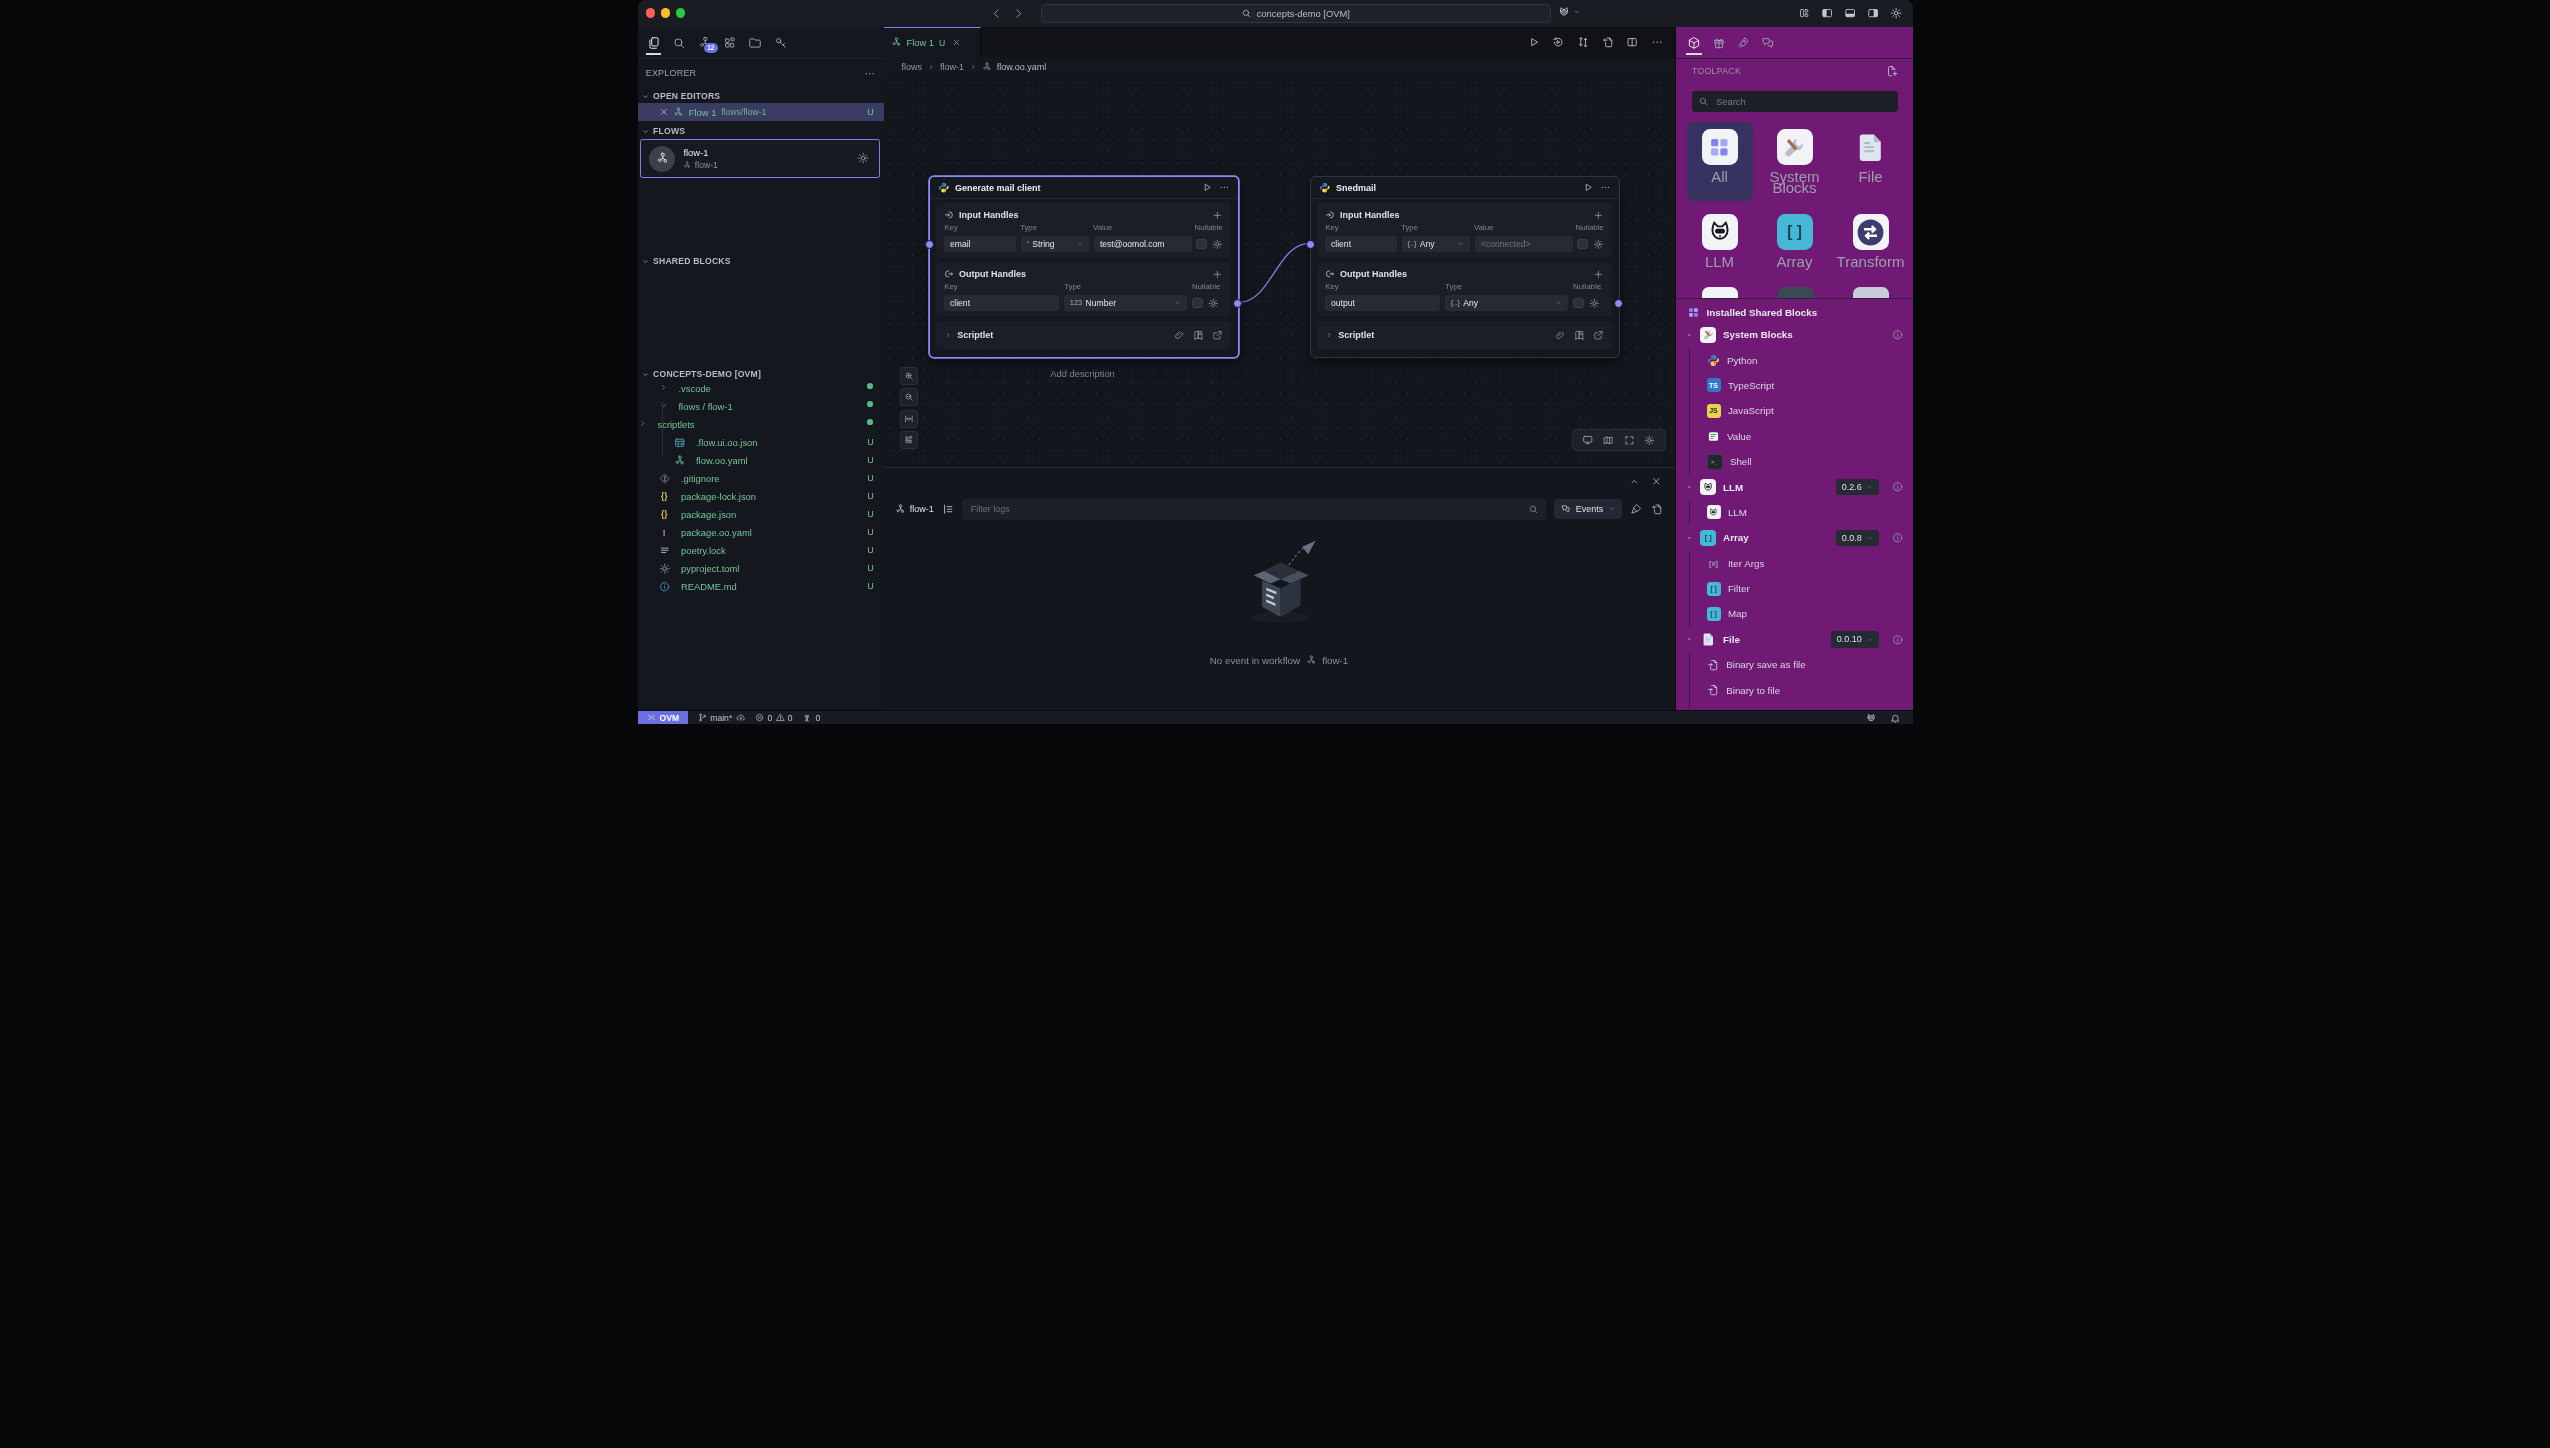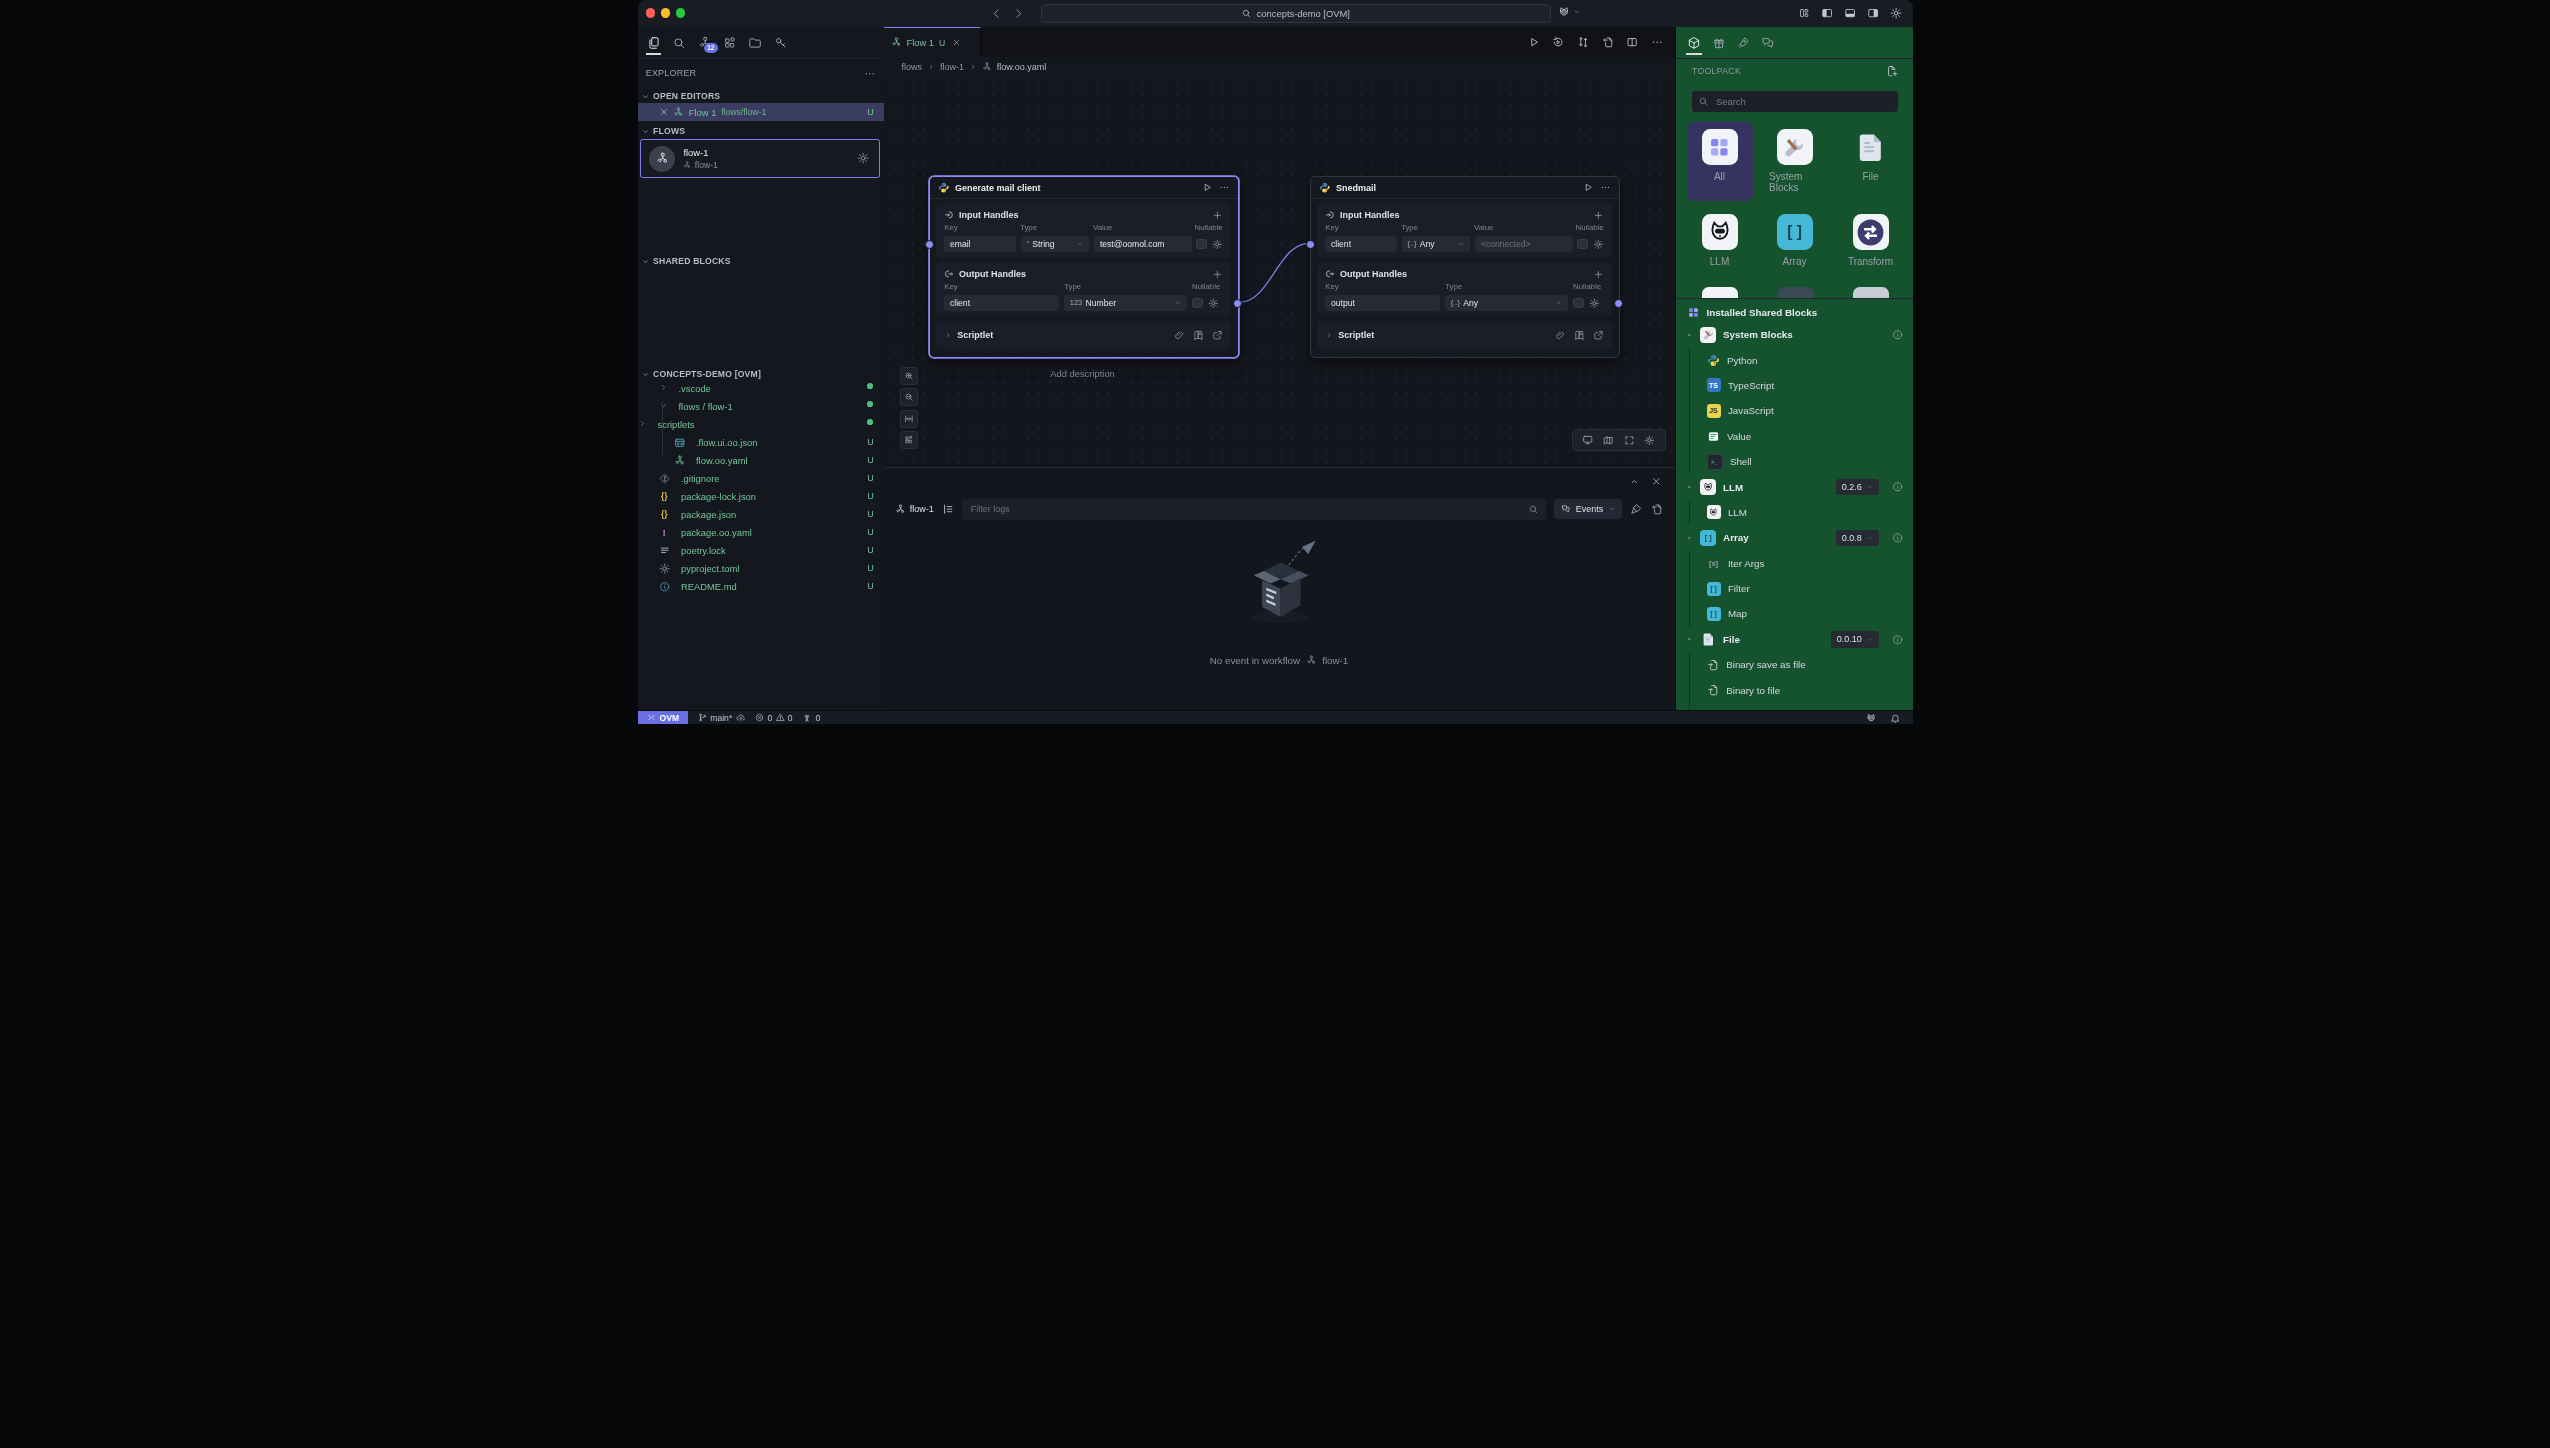--- a/index.html
+++ b/index.html
@@ -91,34 +91,34 @@
   #filterRow{left:11.5px;top:29.5px;width:768px;height:23px;display:flex;align-items:center;gap:8.2px;}
   #flowChip{display:flex;align-items:center;gap:4.1px;color:#dfe2e9;font-size:9px;}
   #filterInput{flex:1;height:21px;background:#1c2028;border:none;border-radius:3.3px;position:relative;display:flex;align-items:center;}
   #filterInput input{flex:1;background:transparent;border:none;outline:none;color:#c9cdd6;font-size:9px;padding:0 8.2px;font-family:inherit;}
   #filterInput input::placeholder{color:#6b7080;}
   #eventsSel{height:19.7px;background:#232733;border-radius:3.3px;display:flex;align-items:center;gap:4.9px;padding:0 6.6px;color:#dfe2e9;}
   #emptyBox{left:343px;top:72px;}
   #emptyMsg{left:0;top:187px;width:791px;display:flex;align-items:center;justify-content:center;gap:5.7px;color:#8a8f9c;font-size:9.8px;}
 
   
-  #rightbar{left:1037px;top:27px;width:238px;height:683px;background:#14532d;border-left:0.8px solid #0b0c10;box-sizing:border-box;overflow:hidden;}
+  #rightbar{left:1037px;top:27px;width:238px;height:683px;background:#701a75;border-left:0.8px solid #0b0c10;box-sizing:border-box;overflow:hidden;}
   #rStrip{left:0;top:0;width:238px;height:31px;border-bottom:0.8px solid #1f222a;display:flex;align-items:center;gap:10.7px;padding-left:11.5px;color:#9ba0ac;}
   .rIc{position:relative;height:24.6px;display:flex;align-items:center;}
   .rIc.active{color:#e6e8ee;}
   .rIc.active::after{content:"";position:absolute;left:-0.8px;bottom:0;width:15.6px;height:1.6px;background:#d8dae0;}
   #tpHead{left:16.4px;top:38px;width:206px;display:flex;align-items:center;justify-content:space-between;color:#9298a4;font-size:8.6px;letter-spacing:0.4px;}
   #tpSearch{left:16.4px;top:64px;width:206px;height:21px;background:#1d2027;border-radius:3.3px;display:flex;align-items:center;gap:4.9px;padding:0 6.6px;box-sizing:border-box;color:#8a8f9c;}
   #tpSearch input{flex:1;background:transparent;border:none;outline:none;color:#c9cdd6;font-family:inherit;font-size:9.4px;}
   #tpSearch input::placeholder{color:#757b87;}
   #allSel{left:11.5px;top:95px;width:66px;height:79px;background:#363360;border-radius:6.6px;}
   .gcell{position:absolute;width:70px;display:flex;flex-direction:column;align-items:center;gap:5.7px;}
   .tile{width:36px;height:36px;border-radius:8.2px;display:flex;align-items:center;justify-content:center;}
   .tile.white{background:#f2f3f7;}
-  .gLabel{font-size:10px;color:#9aa0ab;line-height:11.5px;}
+  .gLabel{font-size:15px;color:#9aa0ab;text-align:center;line-height:11.5px;}
   .sliver{position:absolute;top:260px;width:36px;height:11.5px;border-radius:6.6px 6.6px 0 0;}
   #rDivider{left:0;top:271px;width:238px;height:0.8px;background:#23262e;}
   #instHead{left:11.5px;top:279px;display:flex;align-items:center;gap:6.6px;color:#e8eaef;font-weight:bold;font-size:9.8px;}
   #tree{left:0;top:295px;width:238px;}
   .trow{height:25.4px;display:flex;align-items:center;position:relative;padding-left:9.8px;box-sizing:border-box;}
   .trow.group{gap:6.6px;}
   .trow.group .glbl{font-weight:bold;color:#e8eaef;font-size:9.8px;}
   .trow.child{padding-left:31px;gap:7.4px;color:#d6d9e0;font-size:9.8px;}
   .trow.child::before{content:"";position:absolute;left:13px;top:0;bottom:0;width:0.8px;background:#262a33;}
   .gtile{width:16.4px;height:16.4px;border-radius:4.1px;display:flex;align-items:center;justify-content:center;}

